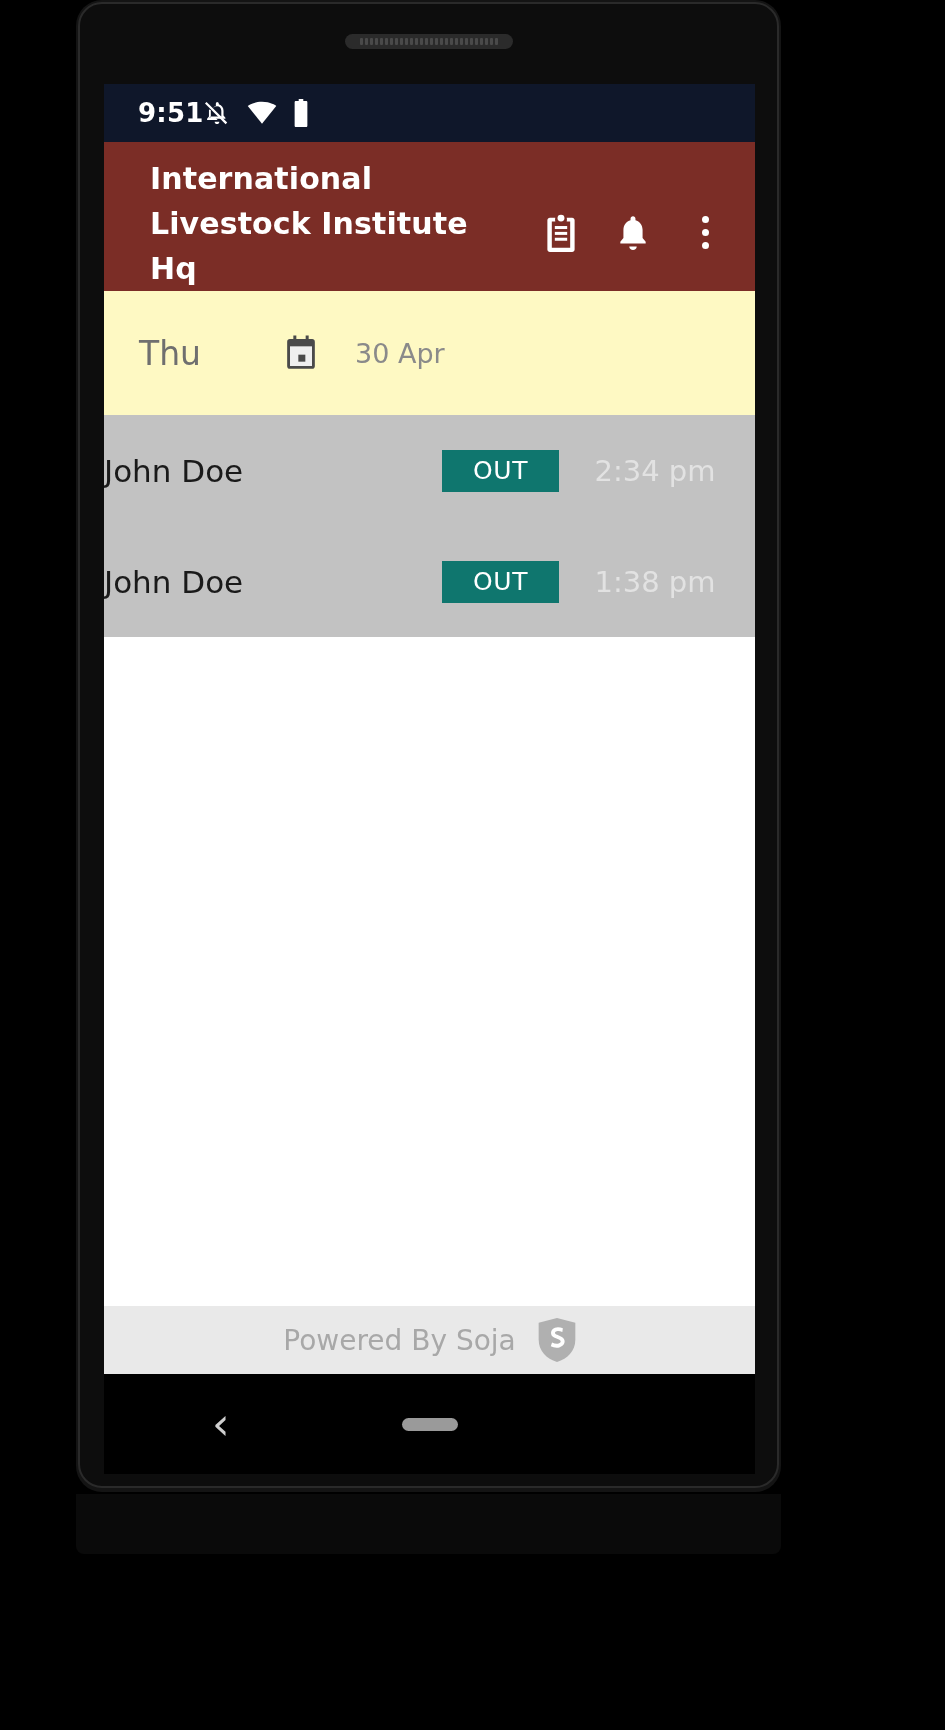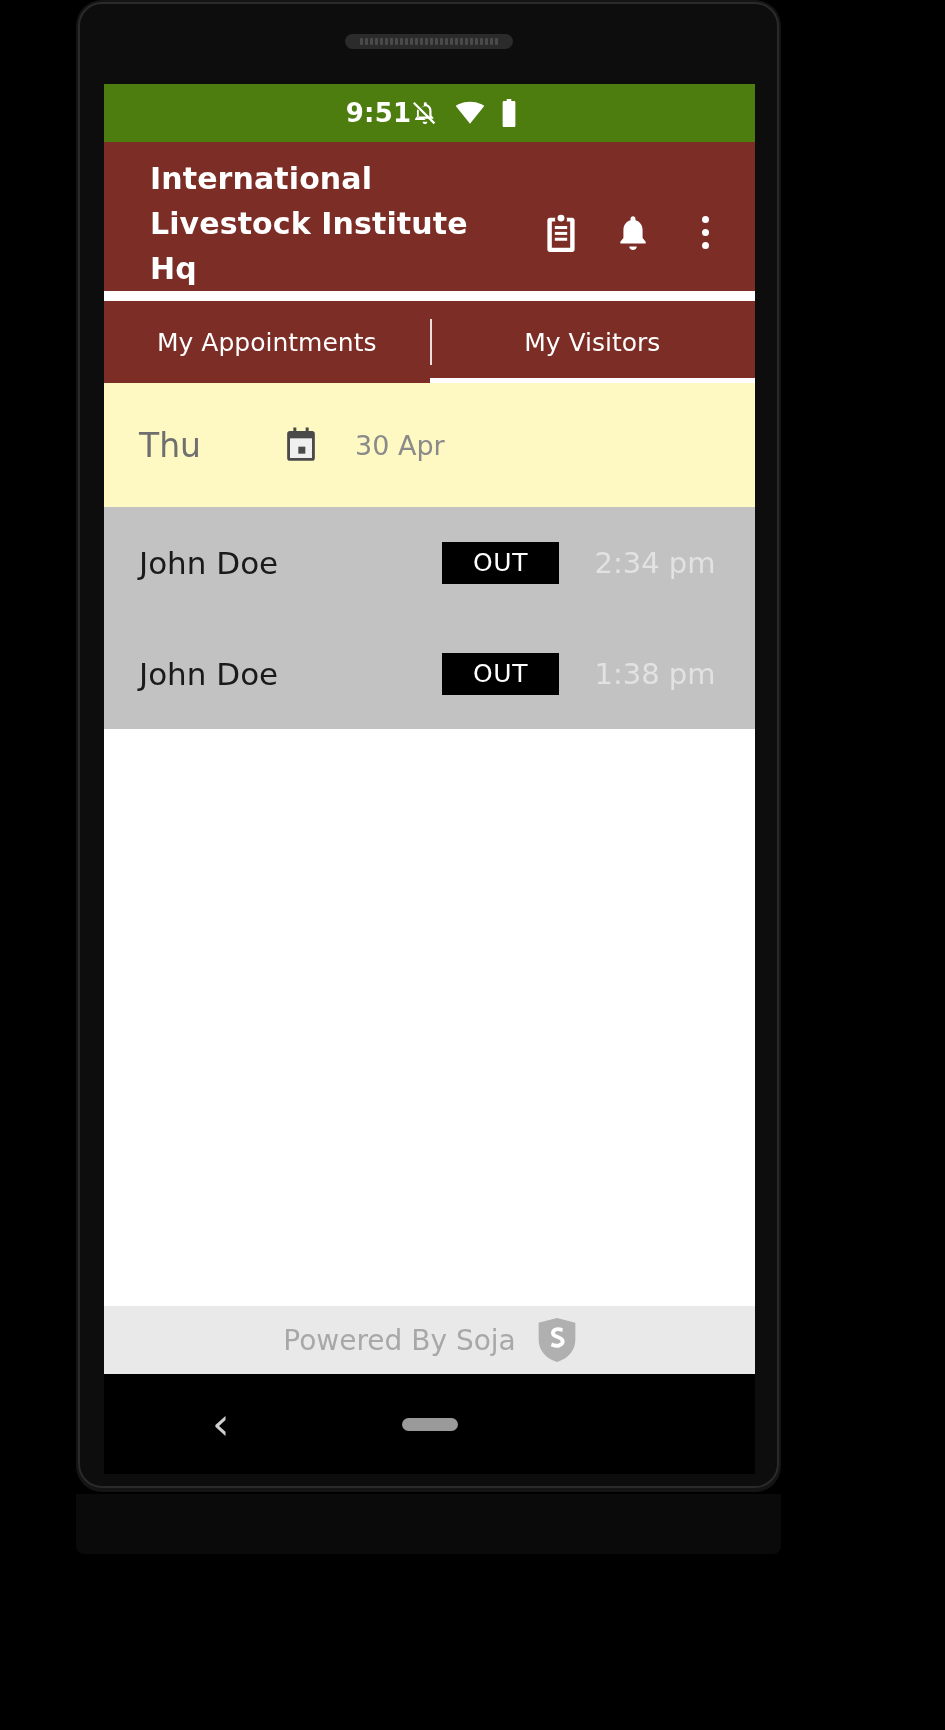--- a/index.html
+++ b/index.html
@@ -69,24 +69,24 @@
     left:104px; top:84px;
     width:651px; height:1290px;
     background:#ffffff;
     overflow:hidden;
   }
 
   
   .status-bar {
     position:relative;
     height:58px;
-    background:#4d7c0f;
-    display:flex;
-    align-items:center;
-    justify-content:center;
+    background:#0f172a;
+    display:flex;
+    align-items:center;
+    justify-content:flex-start;
     padding:0 30px 0 34px;
   }
   .status-clock {
     color:#ffffff;
     font-size:26px;
     font-weight:700;
     letter-spacing:0.2px;
   }
   .status-icons {
     display:flex;
@@ -194,32 +194,31 @@
     font-size:27px;
     margin-left:32px;
   }
 
   
   .visitor-list { background:#C2C2C2; }
   .visitor-row {
     height:111px;
     display:flex;
     align-items:center;
-    padding-left:35px;
     padding-right:30px;
     cursor:pointer;
   }
   .visitor-name {
     color:#1a1a1a;
     font-size:31px;
     flex:1 1 auto;
   }
   .status-badge {
     width:117px; height:42px;
-    background:#000000;
+    background:#0f766e;
     color:#ffffff;
     font-size:25px;
     display:flex;
     align-items:center;
     justify-content:center;
     letter-spacing:0.6px;
   }
   .visitor-time {
     color:#E2E2E2;
     font-size:29px;
@@ -368,30 +367,20 @@
             </svg>
           </div>
           <div class="kebab">
             <span></span>
               <span></span>
               <span></span>
           </div>
         </div>
       </div>
 
-      <div class="tab-bar">
-        <div class="tab">
-          <span>My Appointments</span>
-        </div>
-        <div class="tab-divider"></div>
-        <div class="tab">
-          <span>My Visitors</span>
-        </div>
-        <div class="tab-indicator"></div>
-      </div>
 
       <div class="date-row">
         <div class="date-day">Thu</div>
         <div class="date-cal-icon">
           <svg width="40" height="40" viewBox="0 0 24 24" fill="#4a4a4a">
             <path d="M7.4 1.5h1.8v2.1h5.6V1.5h1.8v2.1h2.1c.9 0 1.6.7 1.6 1.6v14.7c0 .9-.7 1.6-1.6 1.6H5.3c-.9 0-1.6-.7-1.6-1.6V5.2c0-.9.7-1.6 1.6-1.6h2.1V1.5z"></path>
             <rect x="5.4" y="8" width="13.2" height="11.8" fill="#EFEFEF"></rect>
             <rect x="10.4" y="13" width="4.2" height="4.2" fill="#4a4a4a"></rect>
           </svg>
         </div>

